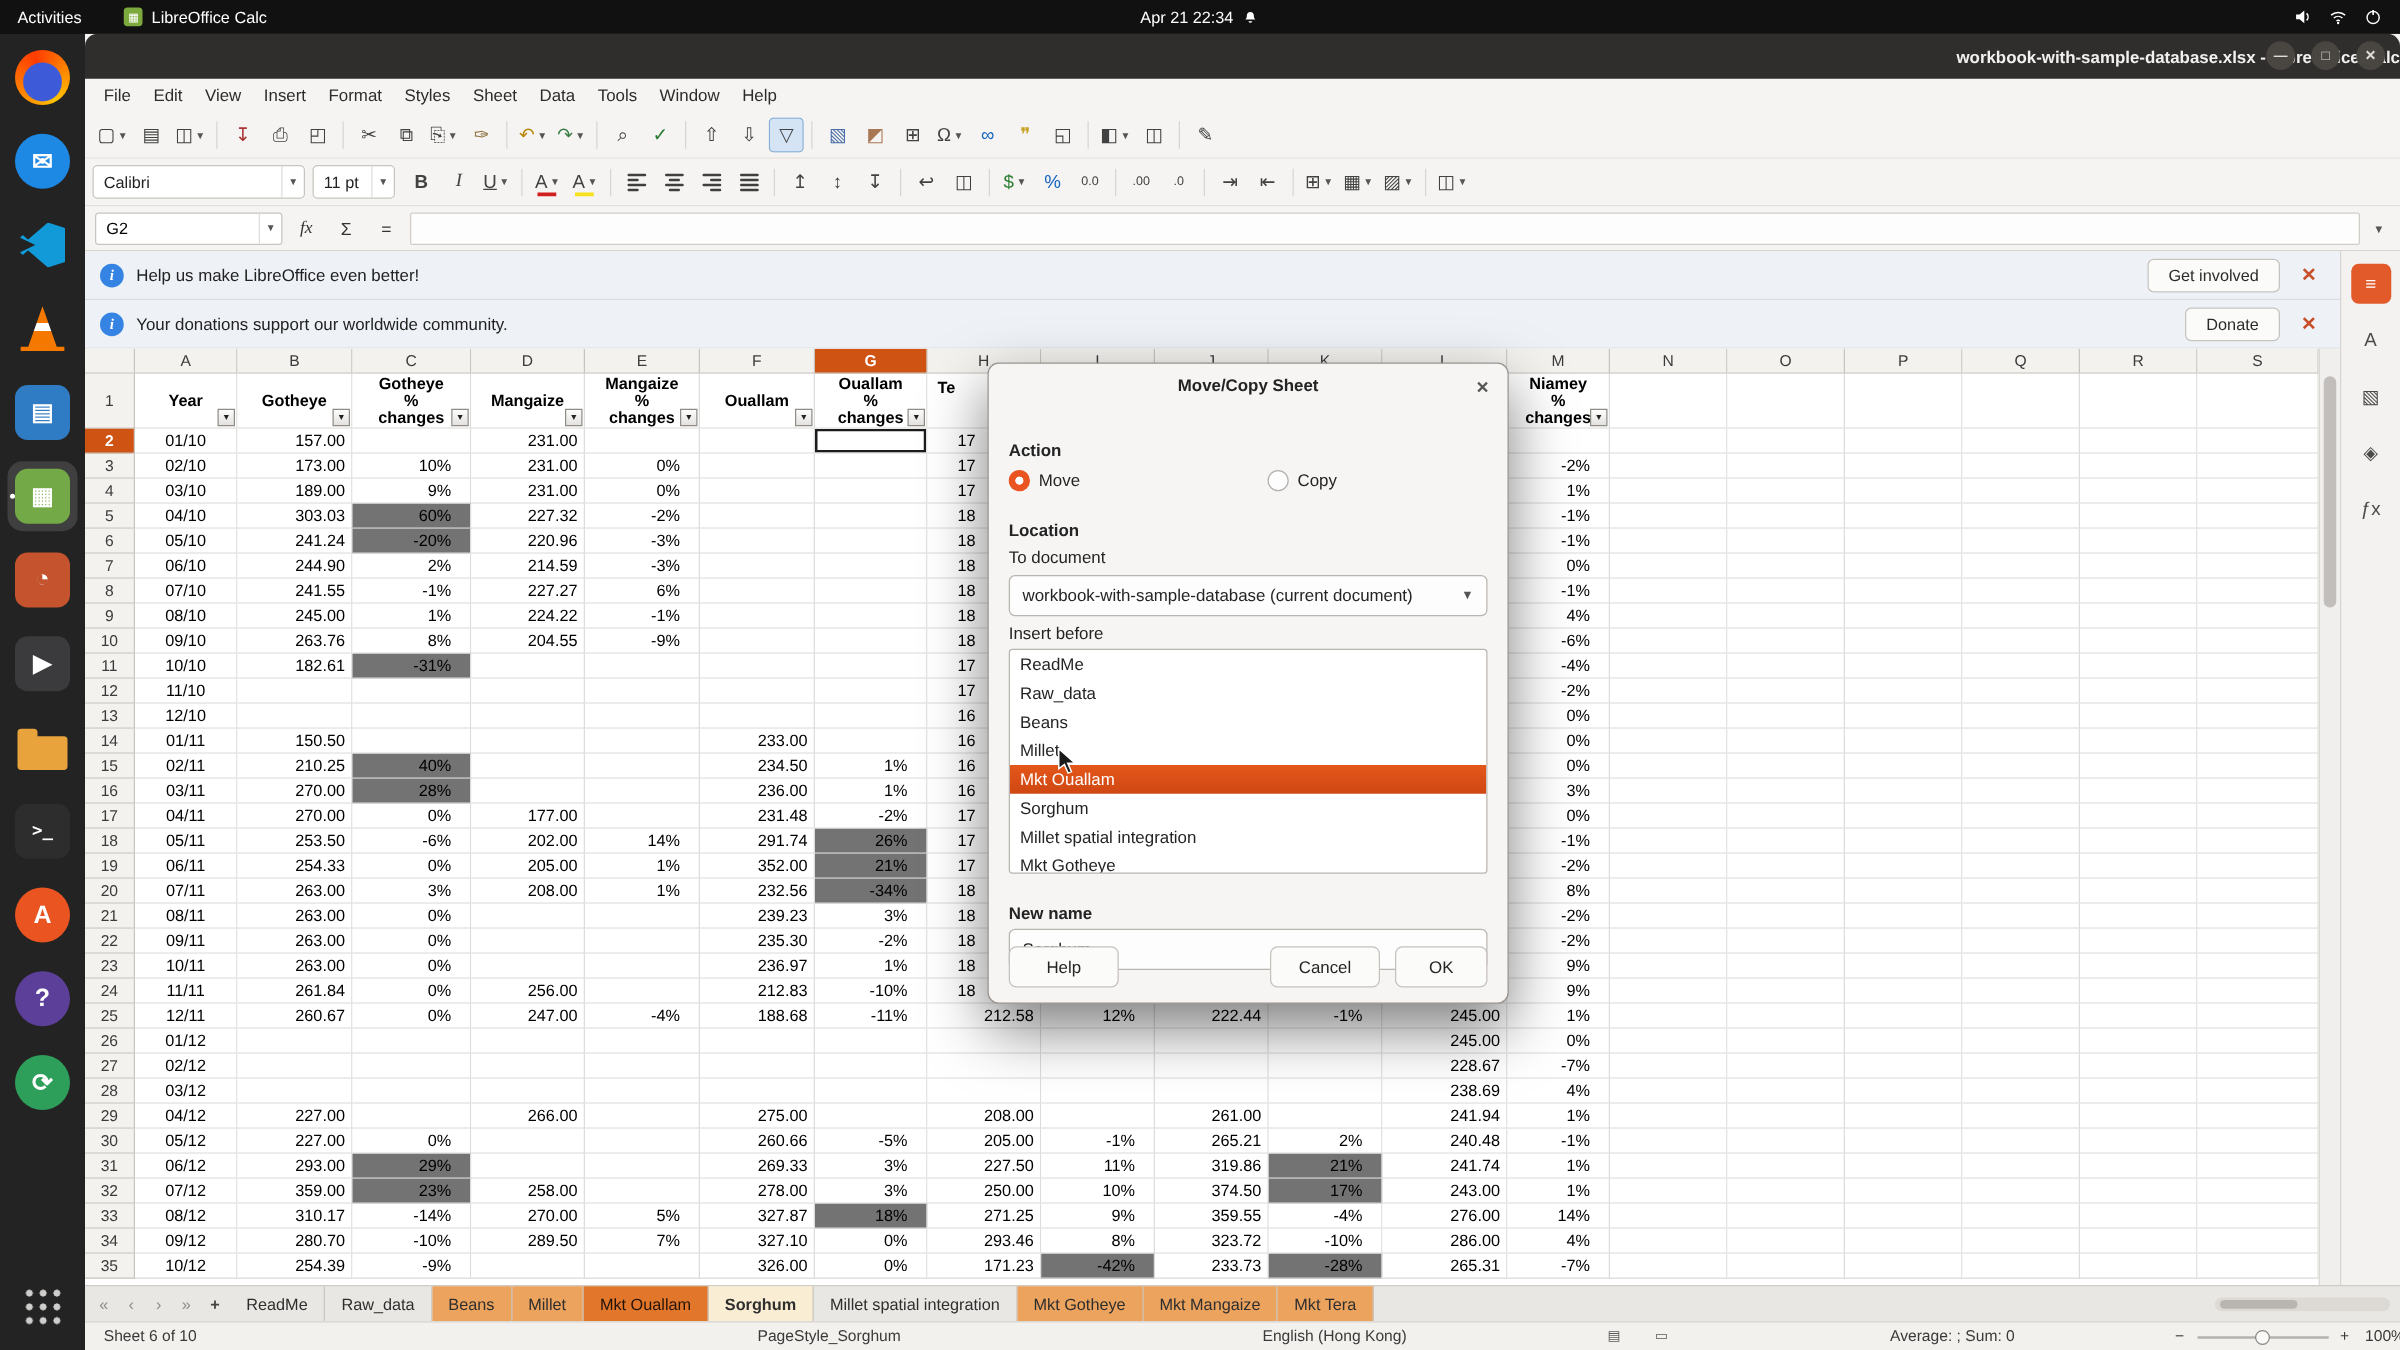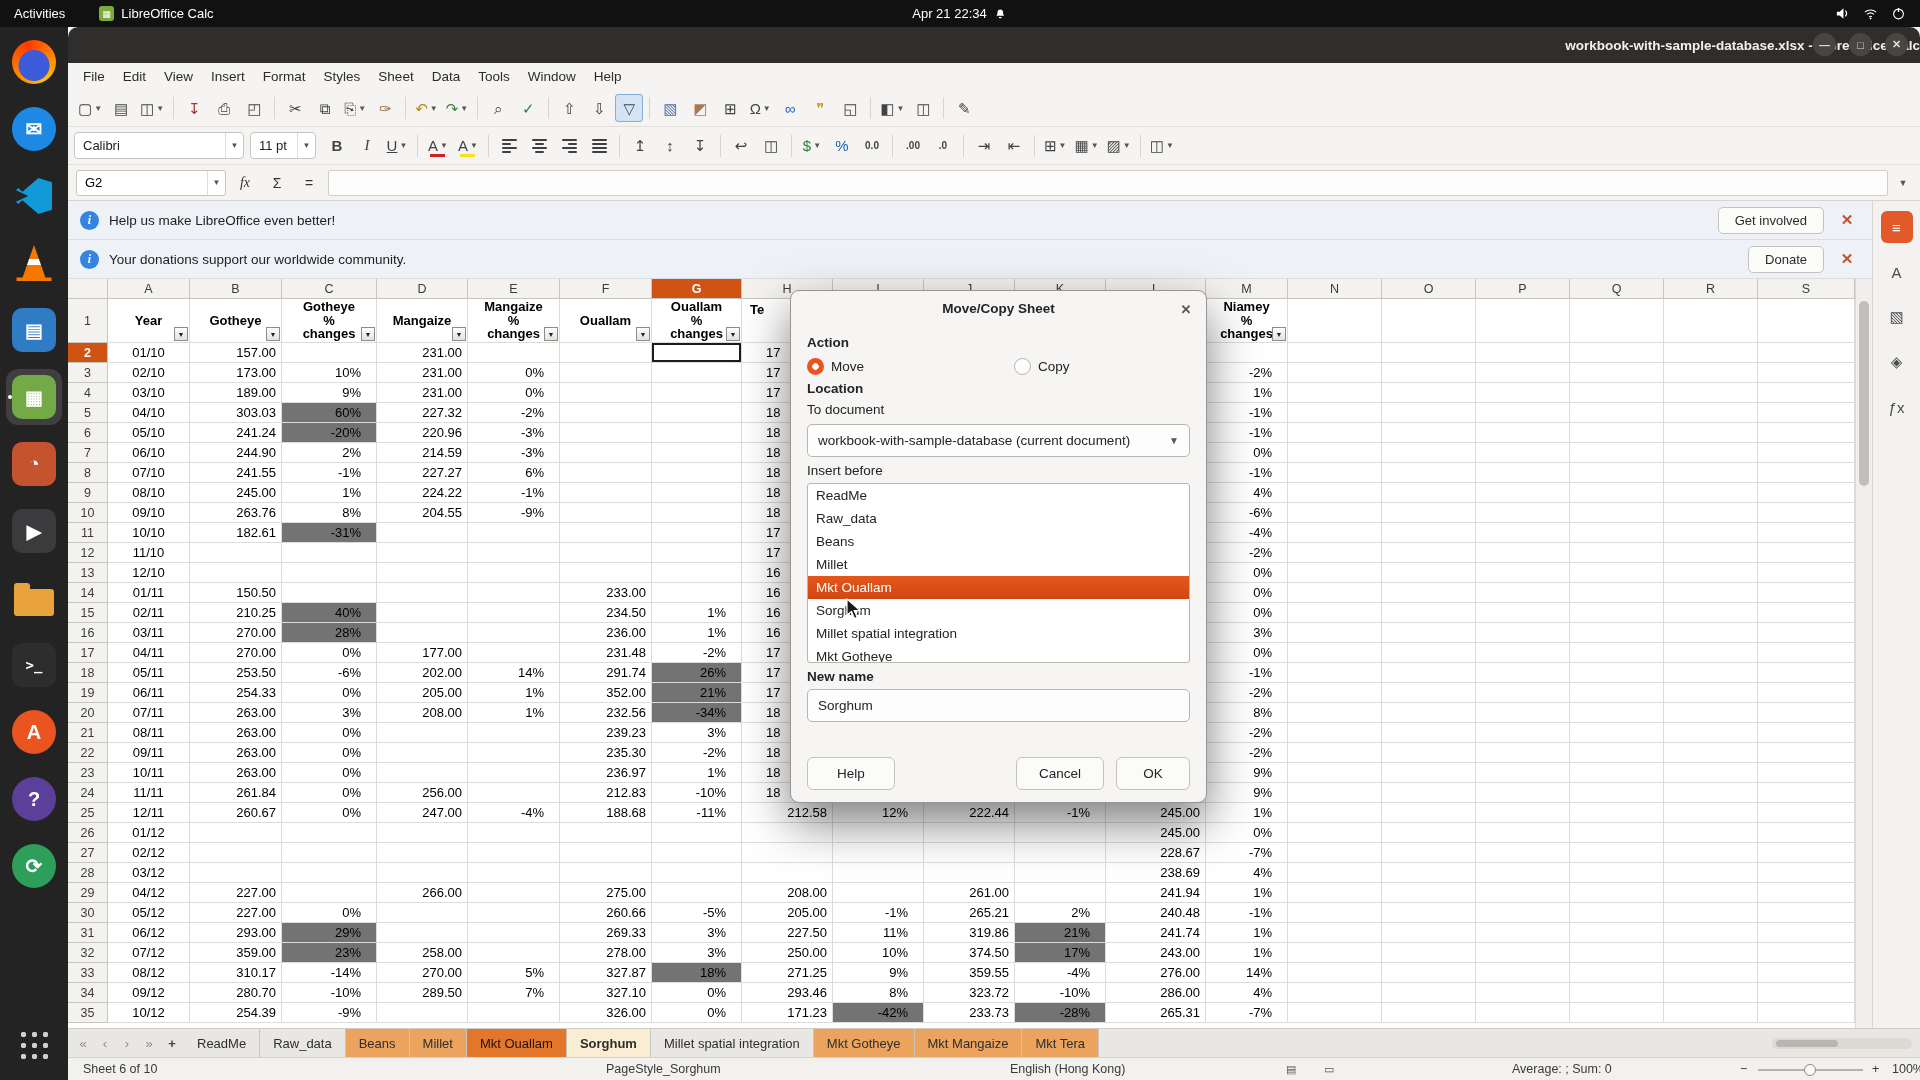--- a/index.html
+++ b/index.html
@@ -35,21 +35,21 @@
   .wbtn{width:23px;height:23px;border-radius:50%;background:#494642;color:#dedbd7;display:flex;align-items:center;justify-content:center;font-size:11px;margin-left:13px}
 
   #menubar{height:27px;display:flex;align-items:center;padding:0 6px;background:#f5f4f2;font-size:13.5px;color:#2c2c2c}
   .menu-item{padding:3px 9px;border-radius:4px}
 
   .toolbar{display:flex;align-items:center;padding:0 6px;background:#f5f4f2;border-bottom:1px solid #e2dfdb}
   #toolbar-main{height:37px}
   #toolbar-format{height:38px}
   .tbtn{height:28px;min-width:28px;padding:0 3px;border-radius:4px;display:inline-flex;align-items:center;justify-content:center;margin:0 1px;position:relative;color:#424242}
   .tbtn .glyph{font-size:15px;line-height:1}
-  .tbtn .glyph.small{font-size:10px;font-weight:700}
+  .tbtn .glyph.small{font-size:10px;font-weight:400}
   .tbtn .dd{font-size:8px;margin-left:2px;color:#555}
   .tbtn.active{background:#d5e4f4;box-shadow:inset 0 0 0 1px #87aed6}
   .sep{width:1px;height:22px;background:#d8d5d1;margin:0 5px}
   .colorbar{position:absolute;left:6px;bottom:3px;width:15px;height:3px}
   .stripes{display:flex;flex-direction:column;gap:2px;width:15px}
   .stripes i{height:2px;background:#3f3f3f;border-radius:1px;width:100%}
   .stripes.left i:nth-child(2),.stripes.left i:nth-child(4){width:60%}
   .stripes.center i:nth-child(2),.stripes.center i:nth-child(4){width:60%;margin:0 auto}
   .stripes.right i:nth-child(2),.stripes.right i:nth-child(4){width:60%;margin-left:auto}
   .combo{display:flex;align-items:center;background:#fff;border:1px solid #c8c5c1;border-radius:4px;height:27px;padding:0 0 0 8px;font-size:13px;color:#222;margin-right:6px}
@@ -107,21 +107,21 @@
   .sb{position:absolute;top:0;line-height:22px}
   .sb.icon{font-size:11px;color:#5a5a5a}
   .zoomtrack{position:absolute;left:1690px;top:11px;width:105px;height:2px;background:#b5b2ae}
   .zoomthumb{position:absolute;left:46px;top:-5px;width:12px;height:12px;border-radius:50%;background:#fbfbfa;border:1px solid #8c8984}
 
   
   #dialog{position:absolute;left:790px;top:290px;width:417px;height:513px;background:#f6f5f4;border:1px solid #99948f;border-radius:9px;box-shadow:0 20px 48px rgba(0,0,0,.5);z-index:40;font-size:13.5px;color:#242424}
   .dlg-title{height:34px;display:flex;align-items:center;justify-content:center;font-weight:700;position:relative}
   .dlg-close{position:absolute;right:10px;top:8px;width:20px;height:20px;display:flex;align-items:center;justify-content:center;color:#555;font-size:13px}
   .dlg-body{padding:4px 16px 0}
-  .grp{font-weight:600;margin-top:6px}
+  .grp{font-weight:600;margin-top:24px}
   .radio-row{margin-top:8px;display:flex;align-items:center}
   .radio{display:flex;align-items:center;gap:7px}
   .radio.copy{margin-left:150px}
   .rdot{width:17px;height:17px;border-radius:50%;background:#fdfdfd;border:1px solid #b5b2ae}
   .rdot.checked{background:radial-gradient(circle,#fff 0 3px,#E95420 3.5px);border:none}
   .sublabel{margin-top:6px}
   .sublabel.mt{}
   .dropdown{margin-top:7px;height:33px;display:flex;align-items:center;padding:0 10px;background:#fdfdfd;border:1px solid #b9b5b1;border-radius:5px}
   .dropdown .chev{margin-left:auto;color:#555;font-size:10px}
   .listbox{margin-top:5px;height:180px;background:#fff;border:1px solid #b9b5b1;border-radius:3px;overflow:hidden}

